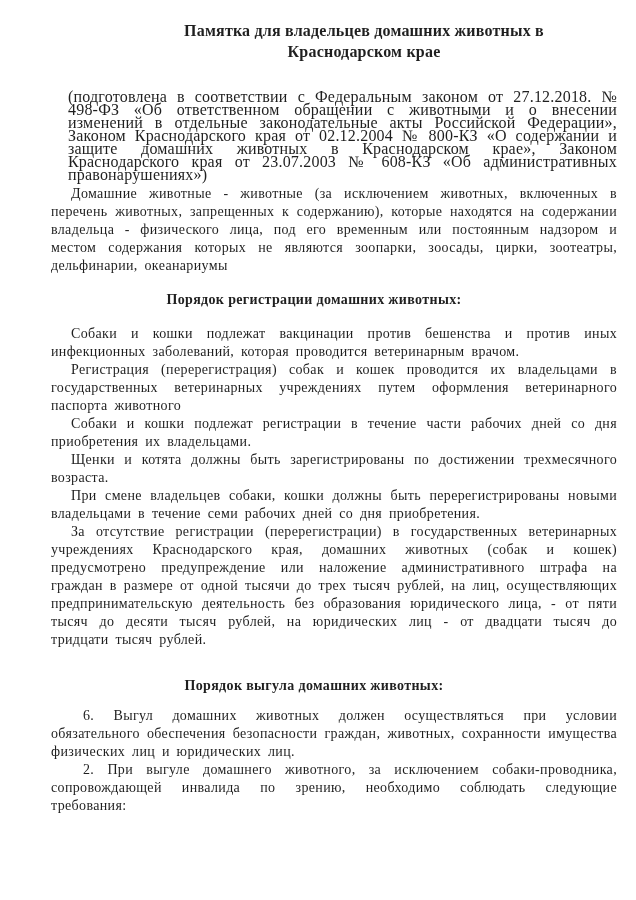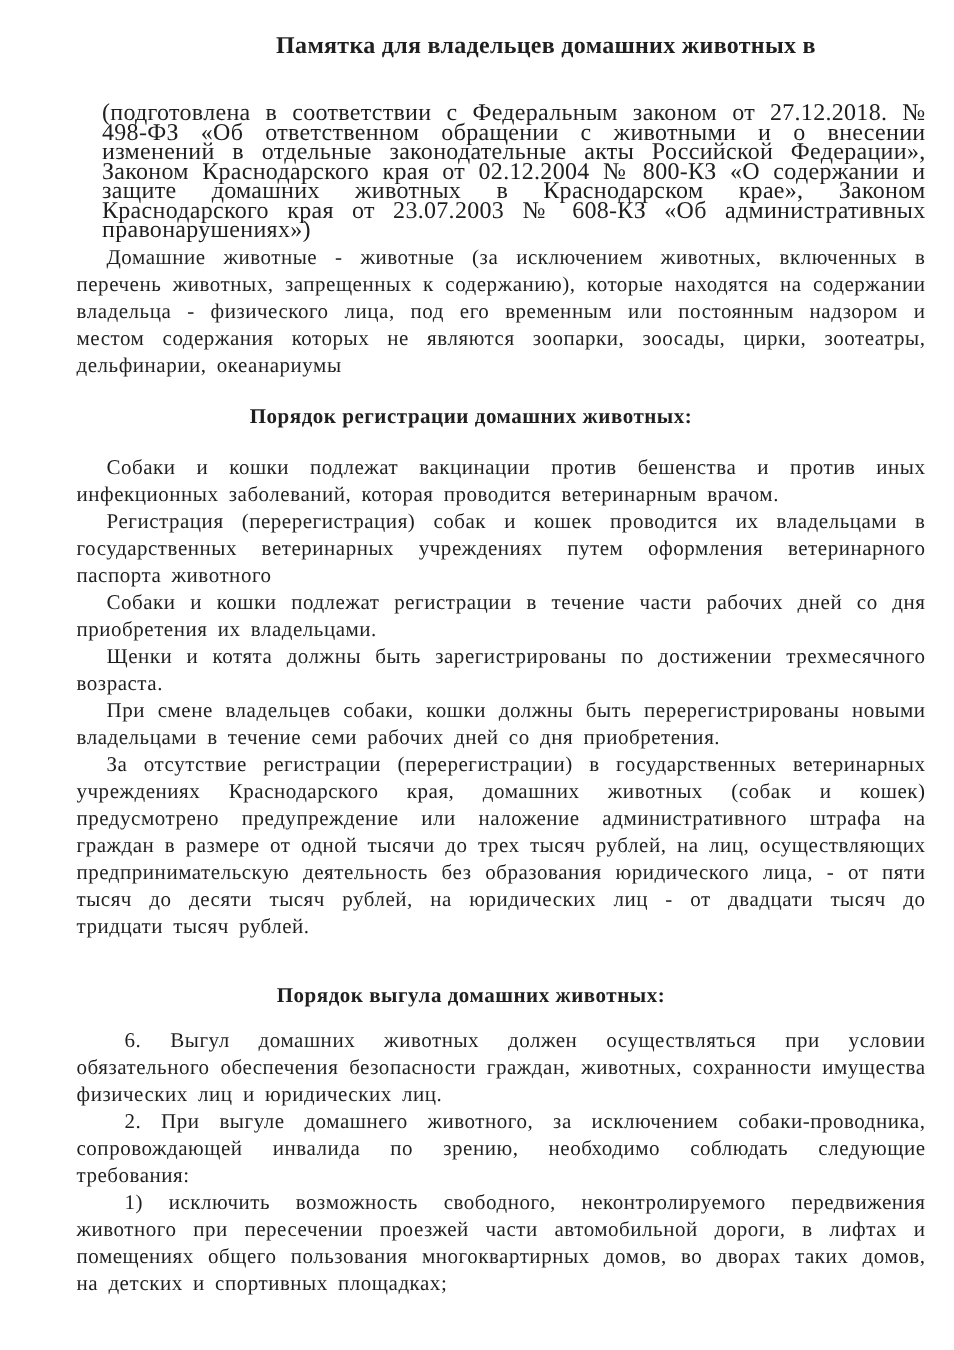--- a/index.html
+++ b/index.html
@@ -62,34 +62,33 @@
   .section-heading.big-gap {
     margin-top: 28px;
     margin-bottom: 12px;
   }
 </style>
 </head>
 <body>
 
 <div class="page">
 
-  <h1 class="title"><span>Памятка для владельцев домашних животных в</span><br></h1>
+  <h1 class="title"><span>Памятка для владельцев домашних животных в</span><br><span>Краснодарском крае</span></h1>
 
   <p class="preamble">(подготовлена в соответствии с Федеральным законом от 27.12.2018. № 498-ФЗ «Об ответственном обращении с животными и о внесении изменений в отдельные законодательные акты Российской Федерации», Законом Краснодарского края от 02.12.2004 № 800-КЗ «О содержании и защите домашних животных в Краснодарском крае», Законом Краснодарского края от 23.07.2003 № 608-КЗ «Об административных правонарушениях»)</p>
 
   <p class="body-p first">Домашние животные - животные (за исключением животных, включенных в перечень животных, запрещенных к содержанию), которые находятся на содержании владельца - физического лица, под его временным или постоянным надзором и местом содержания которых не являются зоопарки, зоосады, цирки, зоотеатры, дельфинарии, океанариумы</p>
 
   <h2 class="section-heading">Порядок регистрации домашних животных:</h2>
 
   <p class="body-p">Собаки и кошки подлежат вакцинации против бешенства и против иных инфекционных заболеваний, которая проводится ветеринарным врачом.</p>
   <p class="body-p">Регистрация (перерегистрация) собак и кошек проводится их владельцами в государственных ветеринарных учреждениях путем оформления ветеринарного паспорта животного</p>
   <p class="body-p">Собаки и кошки подлежат регистрации в течение части рабочих дней со дня приобретения их владельцами.</p>
   <p class="body-p">Щенки и котята должны быть зарегистрированы по достижении трехмесячного возраста.</p>
   <p class="body-p">При смене владельцев собаки, кошки должны быть перерегистрированы новыми владельцами в течение семи рабочих дней со дня приобретения.</p>
   <p class="body-p">За отсутствие регистрации (перерегистрации) в государственных ветеринарных учреждениях Краснодарского края, домашних животных (собак и кошек) предусмотрено предупреждение или наложение административного штрафа на граждан в размере от одной тысячи до трех тысяч рублей, на лиц, осуществляющих предпринимательскую деятельность без образования юридического лица, - от пяти тысяч до десяти тысяч рублей, на юридических лиц - от двадцати тысяч до тридцати тысяч рублей.</p>
 
   <h2 class="section-heading big-gap">Порядок выгула домашних животных:</h2>
 
   <p class="body-p num">6. Выгул домашних животных должен осуществляться при условии обязательного обеспечения безопасности граждан, животных, сохранности имущества физических лиц и юридических лиц.</p>
   <p class="body-p num">2. При выгуле домашнего животного, за исключением собаки-проводника, сопровождающей инвалида по зрению, необходимо соблюдать следующие требования:</p>
-  <p class="body-p num">1) исключить возможность свободного, неконтролируемого передвижения животного при пересечении проезжей части автомобильной дороги, в лифтах и помещениях общего пользования многоквартирных домов, во дворах таких домов, на детских и спортивных площадках;</p>
 
 </div>
 
 </body></html>

